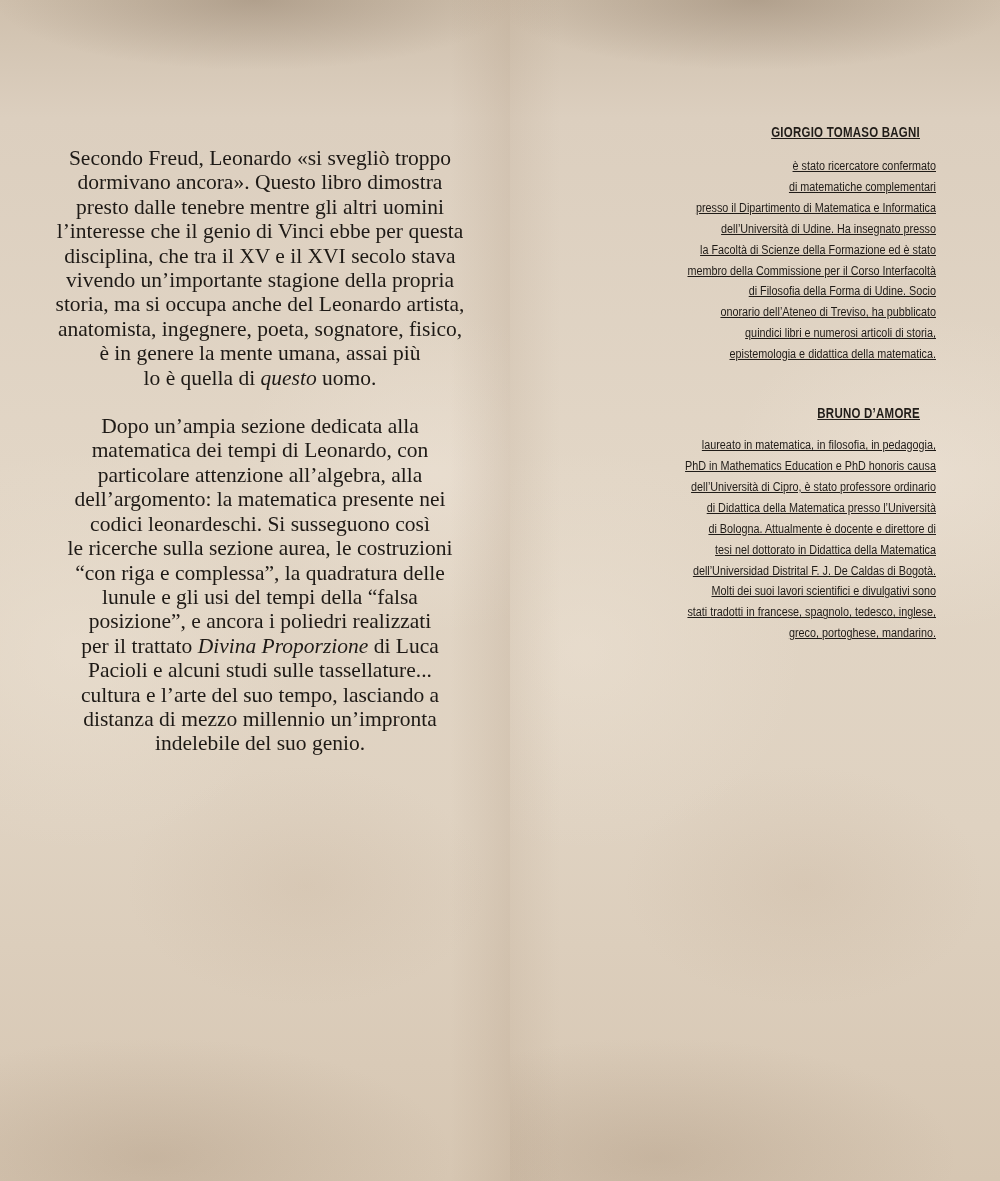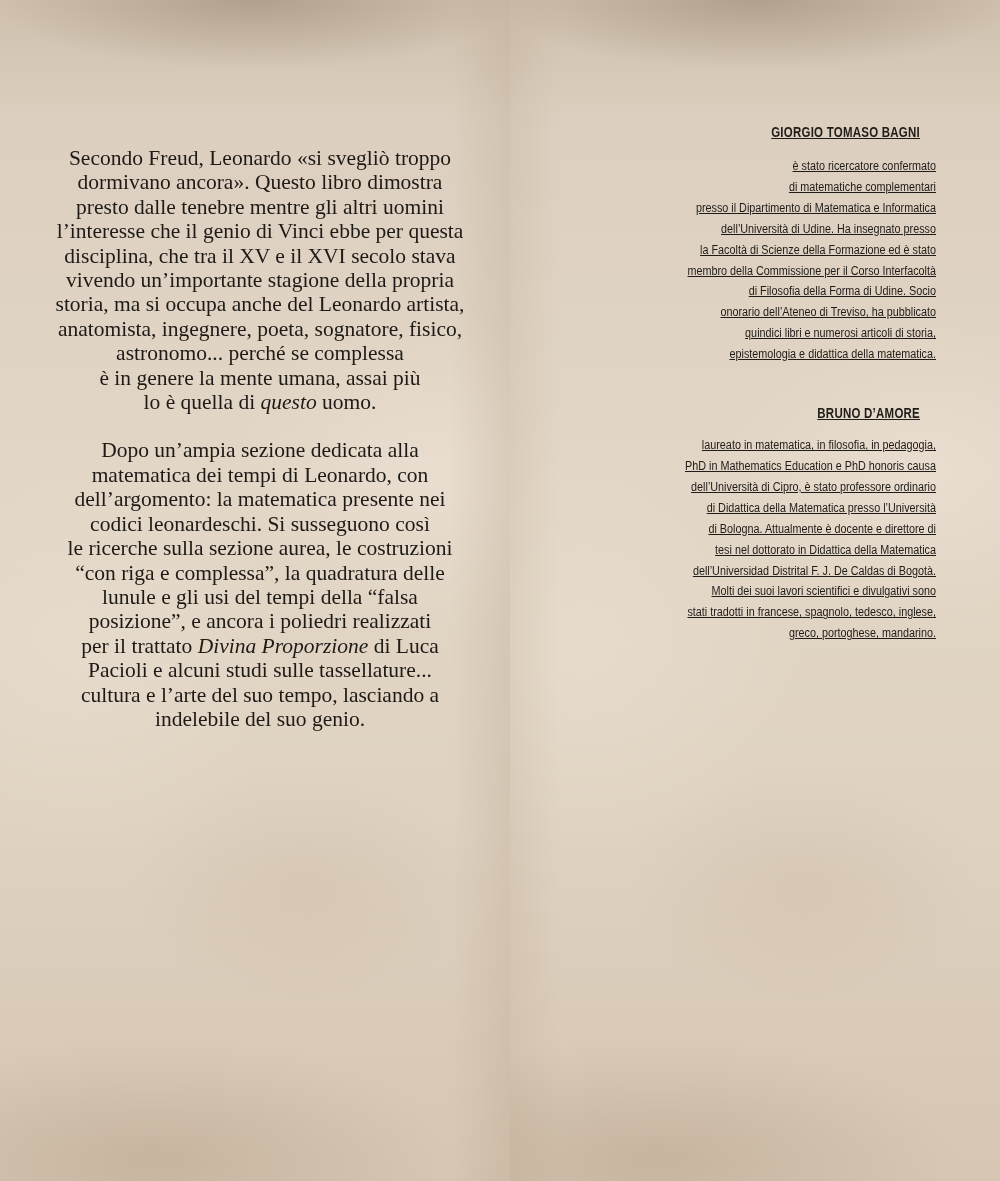--- a/index.html
+++ b/index.html
@@ -118,36 +118,37 @@
     <div class="blurb">
       <p>
         <span class="line">Secondo Freud, Leonardo «si svegliò troppo</span>
         <span class="line">dormivano ancora». Questo libro dimostra</span>
         <span class="line">presto dalle tenebre mentre gli altri uomini</span>
         <span class="line">l’interesse che il genio di Vinci ebbe per questa</span>
         <span class="line">disciplina, che tra il XV e il XVI secolo stava</span>
         <span class="line">vivendo un’importante stagione della propria</span>
         <span class="line">storia, ma si occupa anche del Leonardo artista,</span>
         <span class="line">anatomista, ingegnere, poeta, sognatore, fisico,</span>
-        <span class="line">astronomo... perché se complessa</span>
         <span class="line">è in genere la mente umana, assai più</span>
         <span class="line"><span>lo è quella di </span><em>questo</em><span> uomo.</span></span>
       </p>
       <p>
         <span class="line">Dopo un’ampia sezione dedicata alla</span>
         <span class="line">matematica dei tempi di Leonardo, con</span>
+        <span class="line">particolare attenzione all’algebra, alla</span>
         <span class="line">dell’argomento: la matematica presente nei</span>
         <span class="line">codici leonardeschi. Si susseguono così</span>
         <span class="line">le ricerche sulla sezione aurea, le costruzioni</span>
         <span class="line">“con riga e complessa”, la quadratura delle</span>
         <span class="line">lunule e gli usi del tempi della “falsa</span>
         <span class="line">posizione”, e ancora i poliedri realizzati</span>
         <span class="line"><span>per il trattato </span><em>Divina Proporzione</em><span> di Luca</span></span>
         <span class="line">Pacioli e alcuni studi sulle tassellature...</span>
         <span class="line">cultura e l’arte del suo tempo, lasciando a</span>
+        <span class="line">distanza di mezzo millennio un’impronta</span>
         <span class="line">indelebile del suo genio.</span>
       </p>
     </div>
   </div>
 
   <div class="page page-right">
     <div class="bios">
       <div class="bio bio-1">
         <div class="bio-name">GIORGIO TOMASO BAGNI</div>
         <div class="bio-text">

